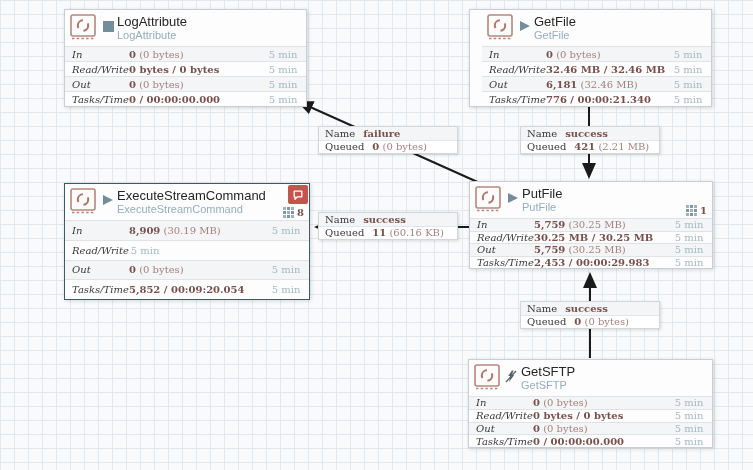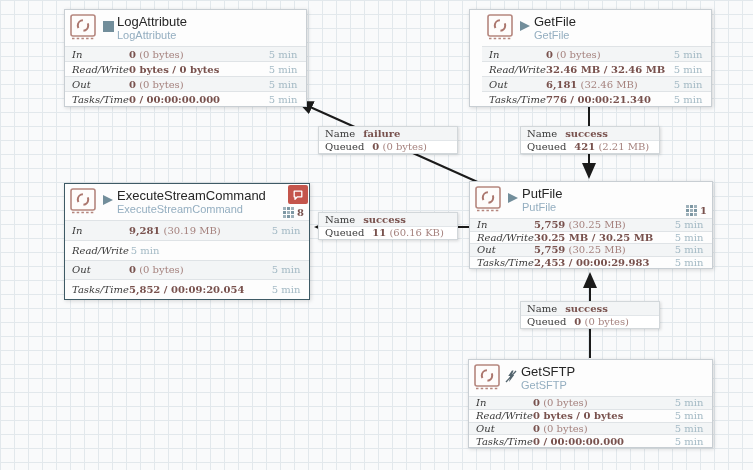--- a/index.html
+++ b/index.html
@@ -231,21 +231,21 @@
             <rect x="8" y="4" width="3" height="3" fill="#7d97a3"></rect>
             <rect x="0" y="8" width="3" height="3" fill="#9fb2bb"></rect>
             <rect x="4" y="8" width="3" height="3" fill="#7d97a3"></rect>
             <rect x="8" y="8" width="3" height="3" fill="#9fb2bb"></rect>
           </svg>
         <span>8</span>
       </span>
     </div>
     <div class="stat odd">
         <span class="sl">In</span>
-        <span class="sv"><b>9,281</b> <i>(30.19 MB)</i></span>
+        <span class="sv"><b>8,909</b> <i>(30.19 MB)</i></span>
         <span class="st">5 min</span>
       </div>
     <div class="stat">
         <span class="sl">Read/Write</span>
         <span class="st">5 min</span>
       </div>
     <div class="stat odd">
         <span class="sl">Out</span>
         <span class="sv"><b>0</b> <i>(0 bytes)</i></span>
         <span class="st">5 min</span>

